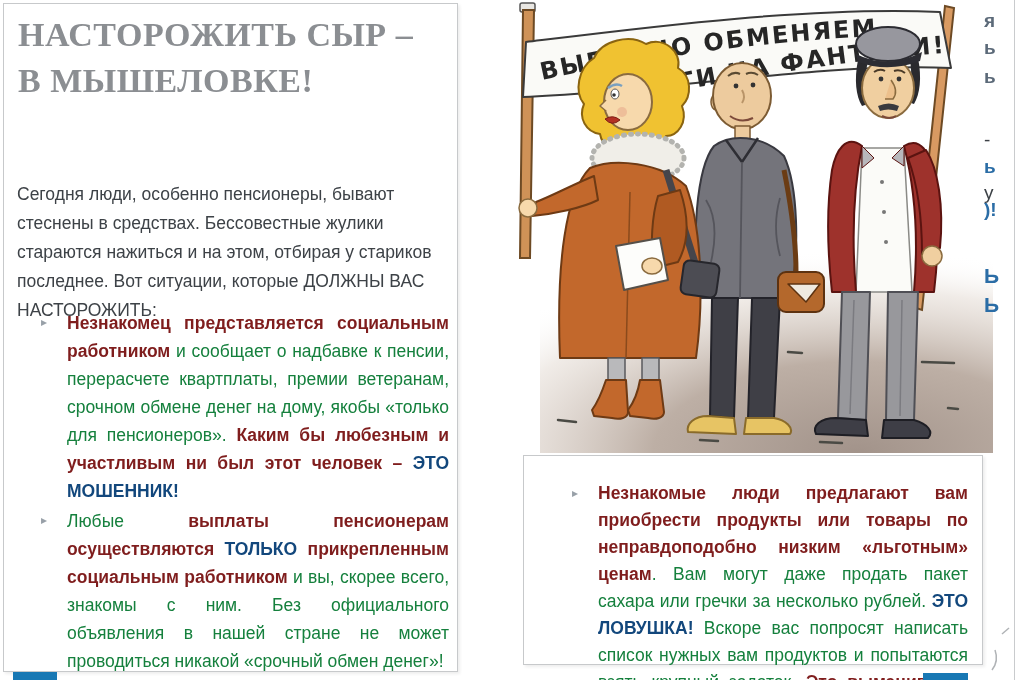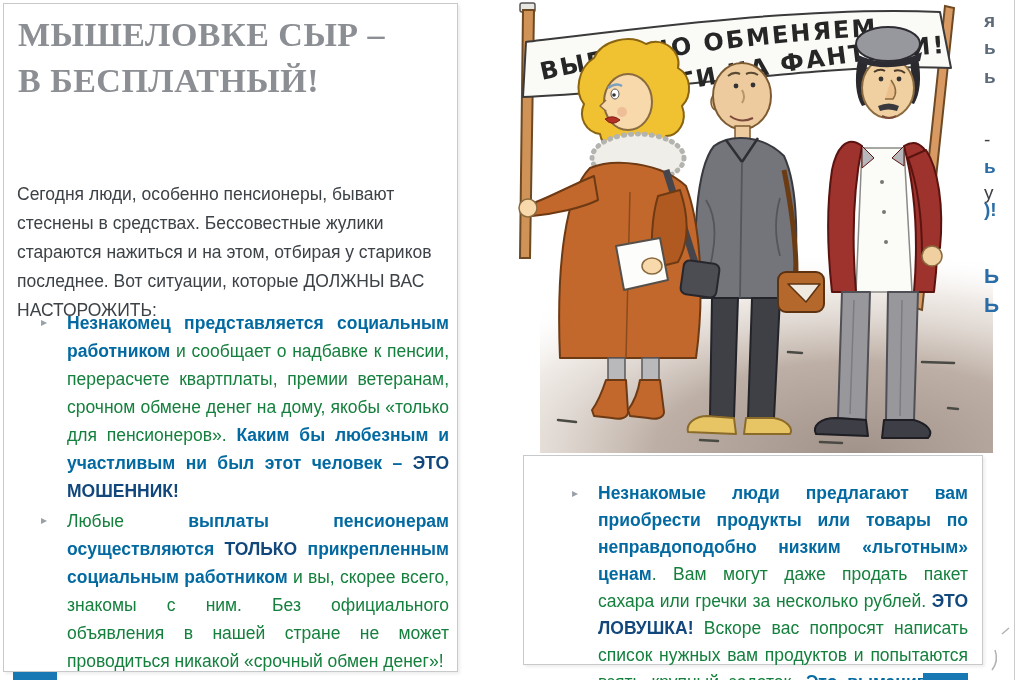--- a/index.html
+++ b/index.html
@@ -32,21 +32,21 @@
   .bullet .marker{
     flex:0 0 26px;color:#98a0a8;font-size:12px;
     padding-top:6px;padding-left:4px;
   }
   .bullet .btext{
     flex:1;font-size:17.5px;line-height:28px;
     text-align:justify;color:#3d4247;
   }
   #right-panel .bullet .btext{line-height:27px;}
   .seg-plain{color:#15803d;}
-  .seg-blue-bold{color:#0369a1;font-weight:bold;}
+  .seg-blue-bold{color:#7f1d1d;font-weight:bold;}
   .seg-navy-bold{color:#12477c;font-weight:bold;}
   #illustration{position:absolute;left:490px;top:0;width:503px;height:453px;}
   .corner-square{
     position:absolute;height:10px;background:#1878b4;
   }
   #corner-square-left{left:13px;top:672px;width:44px;}
   #corner-square-right{left:923px;top:673px;width:45px;}
   #next-page-border{
     position:absolute;left:1014px;top:0;width:1px;height:680px;
     background:#c9cbcd;
@@ -57,22 +57,22 @@
   .frag-gray{color:#3d4247;}
   .frag-blue{color:#2b6da6;font-weight:bold;}
   .frag-big{font-size:21px;}
   #doodle{position:absolute;left:986px;top:624px;}
 </style>
 </head>
 <body>
 
 <div id="left-panel" class="panel">
   <div class="page-title">
-    <div>МЫШЕЛОВКЕ СЫР –</div>
-    <div>В БЕСПЛАТНЫЙ!</div>
+    <div>НАСТОРОЖИТЬ СЫР –</div>
+    <div>В МЫШЕЛОВКЕ!</div>
   </div>
   <div class="intro">Сегодня люди, особенно пенсионеры, бывают стеснены в средствах. Бессовестные жулики стараются нажиться и на этом, отбирая у стариков последнее. Вот ситуации, которые ДОЛЖНЫ ВАС НАСТОРОЖИТЬ:</div>
 
   <div class="bullet" style="left:33px;top:305px;width:412px;">
     <div class="marker">▸</div>
     <div class="btext"><span class="seg-blue-bold">Незнакомец представляется социальным работником</span><span class="seg-plain"> и сообщает о надбавке к пенсии, перерасчете квартплаты, премии ветеранам, срочном обмене денег на дому, якобы «только для пенсионеров». </span><span class="seg-blue-bold">Каким бы любезным и участливым ни был этот человек – </span><span class="seg-navy-bold">ЭТО МОШЕННИК!</span></div>
   </div>
 
   <div class="bullet" style="left:33px;top:503px;width:412px;">
     <div class="marker">▸</div>

